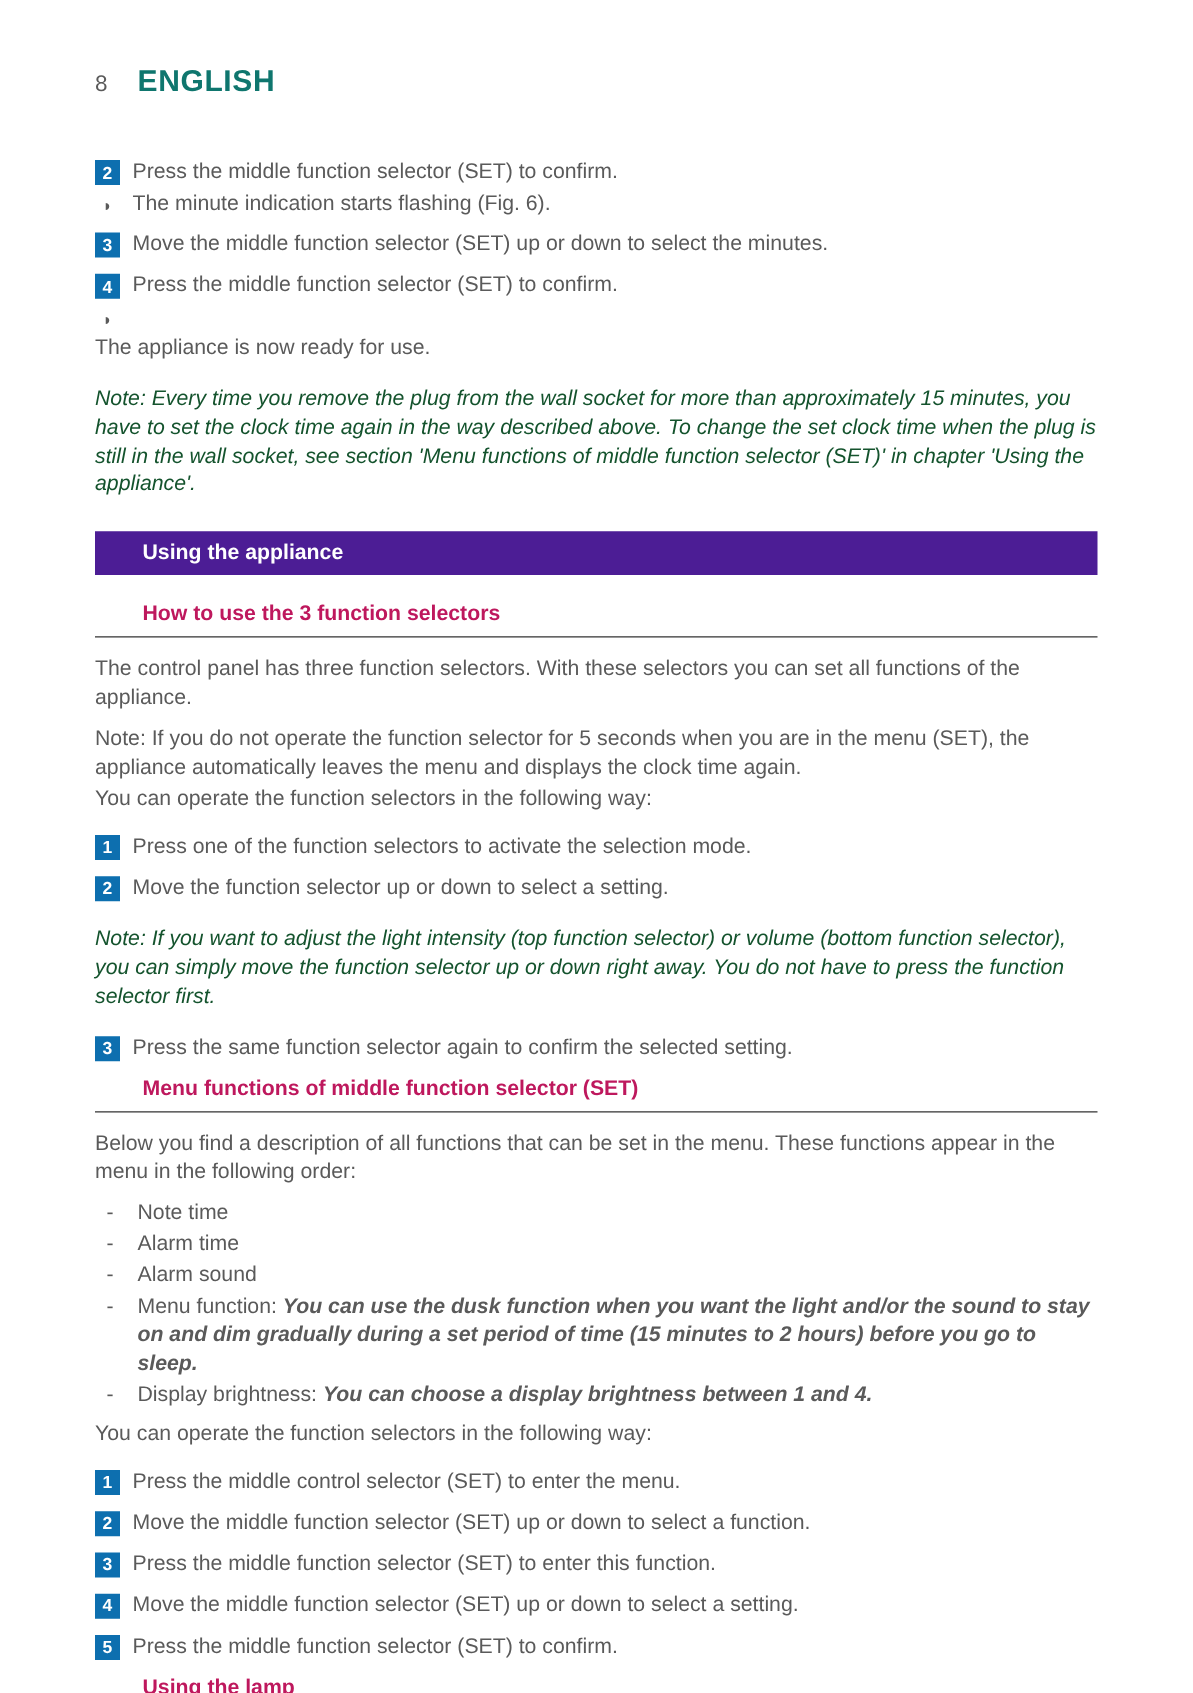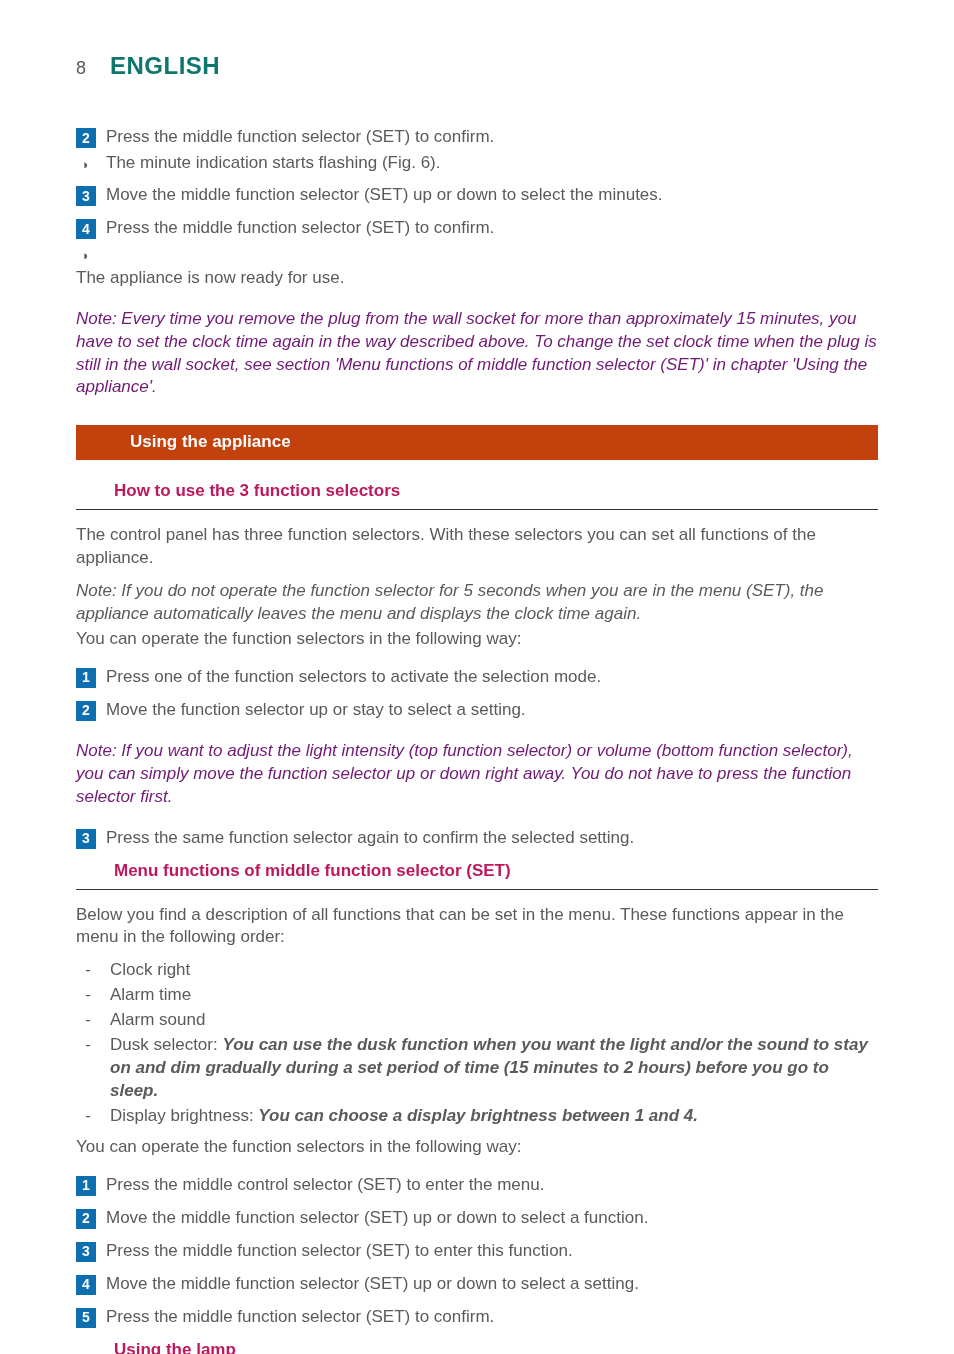--- a/index.html
+++ b/index.html
@@ -21,25 +21,25 @@
       background:#0d6faf; color:#fff; font-weight:bold;
       display:inline-flex; width:20px; height:20px; font-size:14px;
       align-items:center; justify-content:center; flex-shrink:0; margin-top:2px;
     }
     .num-txt { flex:1; }
 
     .result-item { display:flex; gap:10px; margin:2px 0 2px 0; }
     .result-marker { width:20px; display:flex; justify-content:center; color:#5a5a5a; font-size:13px; margin-top:4px; flex-shrink:0;}
     .plain-line { margin:2px 0; }
 
-    .note-block { font-style:italic; margin:18px 0; color:#701a75; }
-    .note-inline { font-style:italic; }
+    .note-block { font-style:italic; margin:18px 0; color:#14532d; }
+    .note-inline { }
     .bold { font-weight:bold; font-style:italic; }
 
-    .section-bar { background:#c2410c; color:#fff; font-weight:bold; padding:6px 54px; margin:26px 0 16px 0; font-size:17px; }
+    .section-bar { background:#4c1d95; color:#fff; font-weight:bold; padding:6px 38px; margin:26px 0 16px 0; font-size:17px; }
     .subhead { font-weight:bold; color:#be185d; padding:4px 0 6px 38px; border-bottom:1px solid #333; margin:6px 0 14px 0; font-size:17px; }
 
     .body-para { margin:8px 0 10px 0; }
 
     .dash-list { margin:4px 0 8px 0; }
     .dash-item { display:flex; gap:16px; margin:2px 0; }
     .dash-mark { width:12px; text-align:center; flex-shrink:0; margin-left:6px; }
     .dash-txt { flex:1; }
 
     .spacer-sm { height:10px; }
@@ -86,49 +86,49 @@
 <div class="plain-line">You can operate the function selectors in the following way:</div>
 
 <div class="spacer-sm"></div>
 <div class="num-item">
   <span class="num-box">1</span>
   <span class="num-txt">Press one of the function selectors to activate the selection mode.</span>
 </div>
 <div class="spacer-xs"></div>
 <div class="num-item">
   <span class="num-box">2</span>
-  <span class="num-txt">Move the function selector up or stay to select a setting.</span>
+  <span class="num-txt">Move the function selector up or down to select a setting.</span>
 </div>
 
 <div class="note-block">Note: If you want to adjust the light intensity (top function selector) or volume (bottom function selector), you can simply move the function selector up or down right away. You do not have to press the function selector first.</div>
 
 <div class="num-item">
   <span class="num-box">3</span>
   <span class="num-txt">Press the same function selector again to confirm the selected setting.</span>
 </div>
 
 <div class="subhead">Menu functions of middle function selector (SET)</div>
 <div class="body-para">Below you find a description of all functions that can be set in the menu. These functions appear in the menu in the following order:</div>
 
 <div class="dash-list">
   <div class="dash-item">
       <span class="dash-mark">-</span>
-      <span class="dash-txt">Clock right</span>
+      <span class="dash-txt">Note time</span>
     </div>
   <div class="dash-item">
       <span class="dash-mark">-</span>
       <span class="dash-txt">Alarm time</span>
     </div>
   <div class="dash-item">
       <span class="dash-mark">-</span>
       <span class="dash-txt">Alarm sound</span>
     </div>
   <div class="dash-item">
       <span class="dash-mark">-</span>
-      <span class="dash-txt"><span>Dusk selector: </span><span class="bold">You can use the dusk function when you want the light and/or the sound to stay on and dim gradually during a set period of time (15 minutes to 2 hours) before you go to sleep.</span></span>
+      <span class="dash-txt"><span>Menu function: </span><span class="bold">You can use the dusk function when you want the light and/or the sound to stay on and dim gradually during a set period of time (15 minutes to 2 hours) before you go to sleep.</span></span>
     </div>
   <div class="dash-item">
       <span class="dash-mark">-</span>
       <span class="dash-txt"><span>Display brightness: </span><span class="bold">You can choose a display brightness between 1 and 4.</span></span>
     </div>
 </div>
 
 <div class="plain-line">You can operate the function selectors in the following way:</div>
 
 <div class="spacer-sm"></div>

